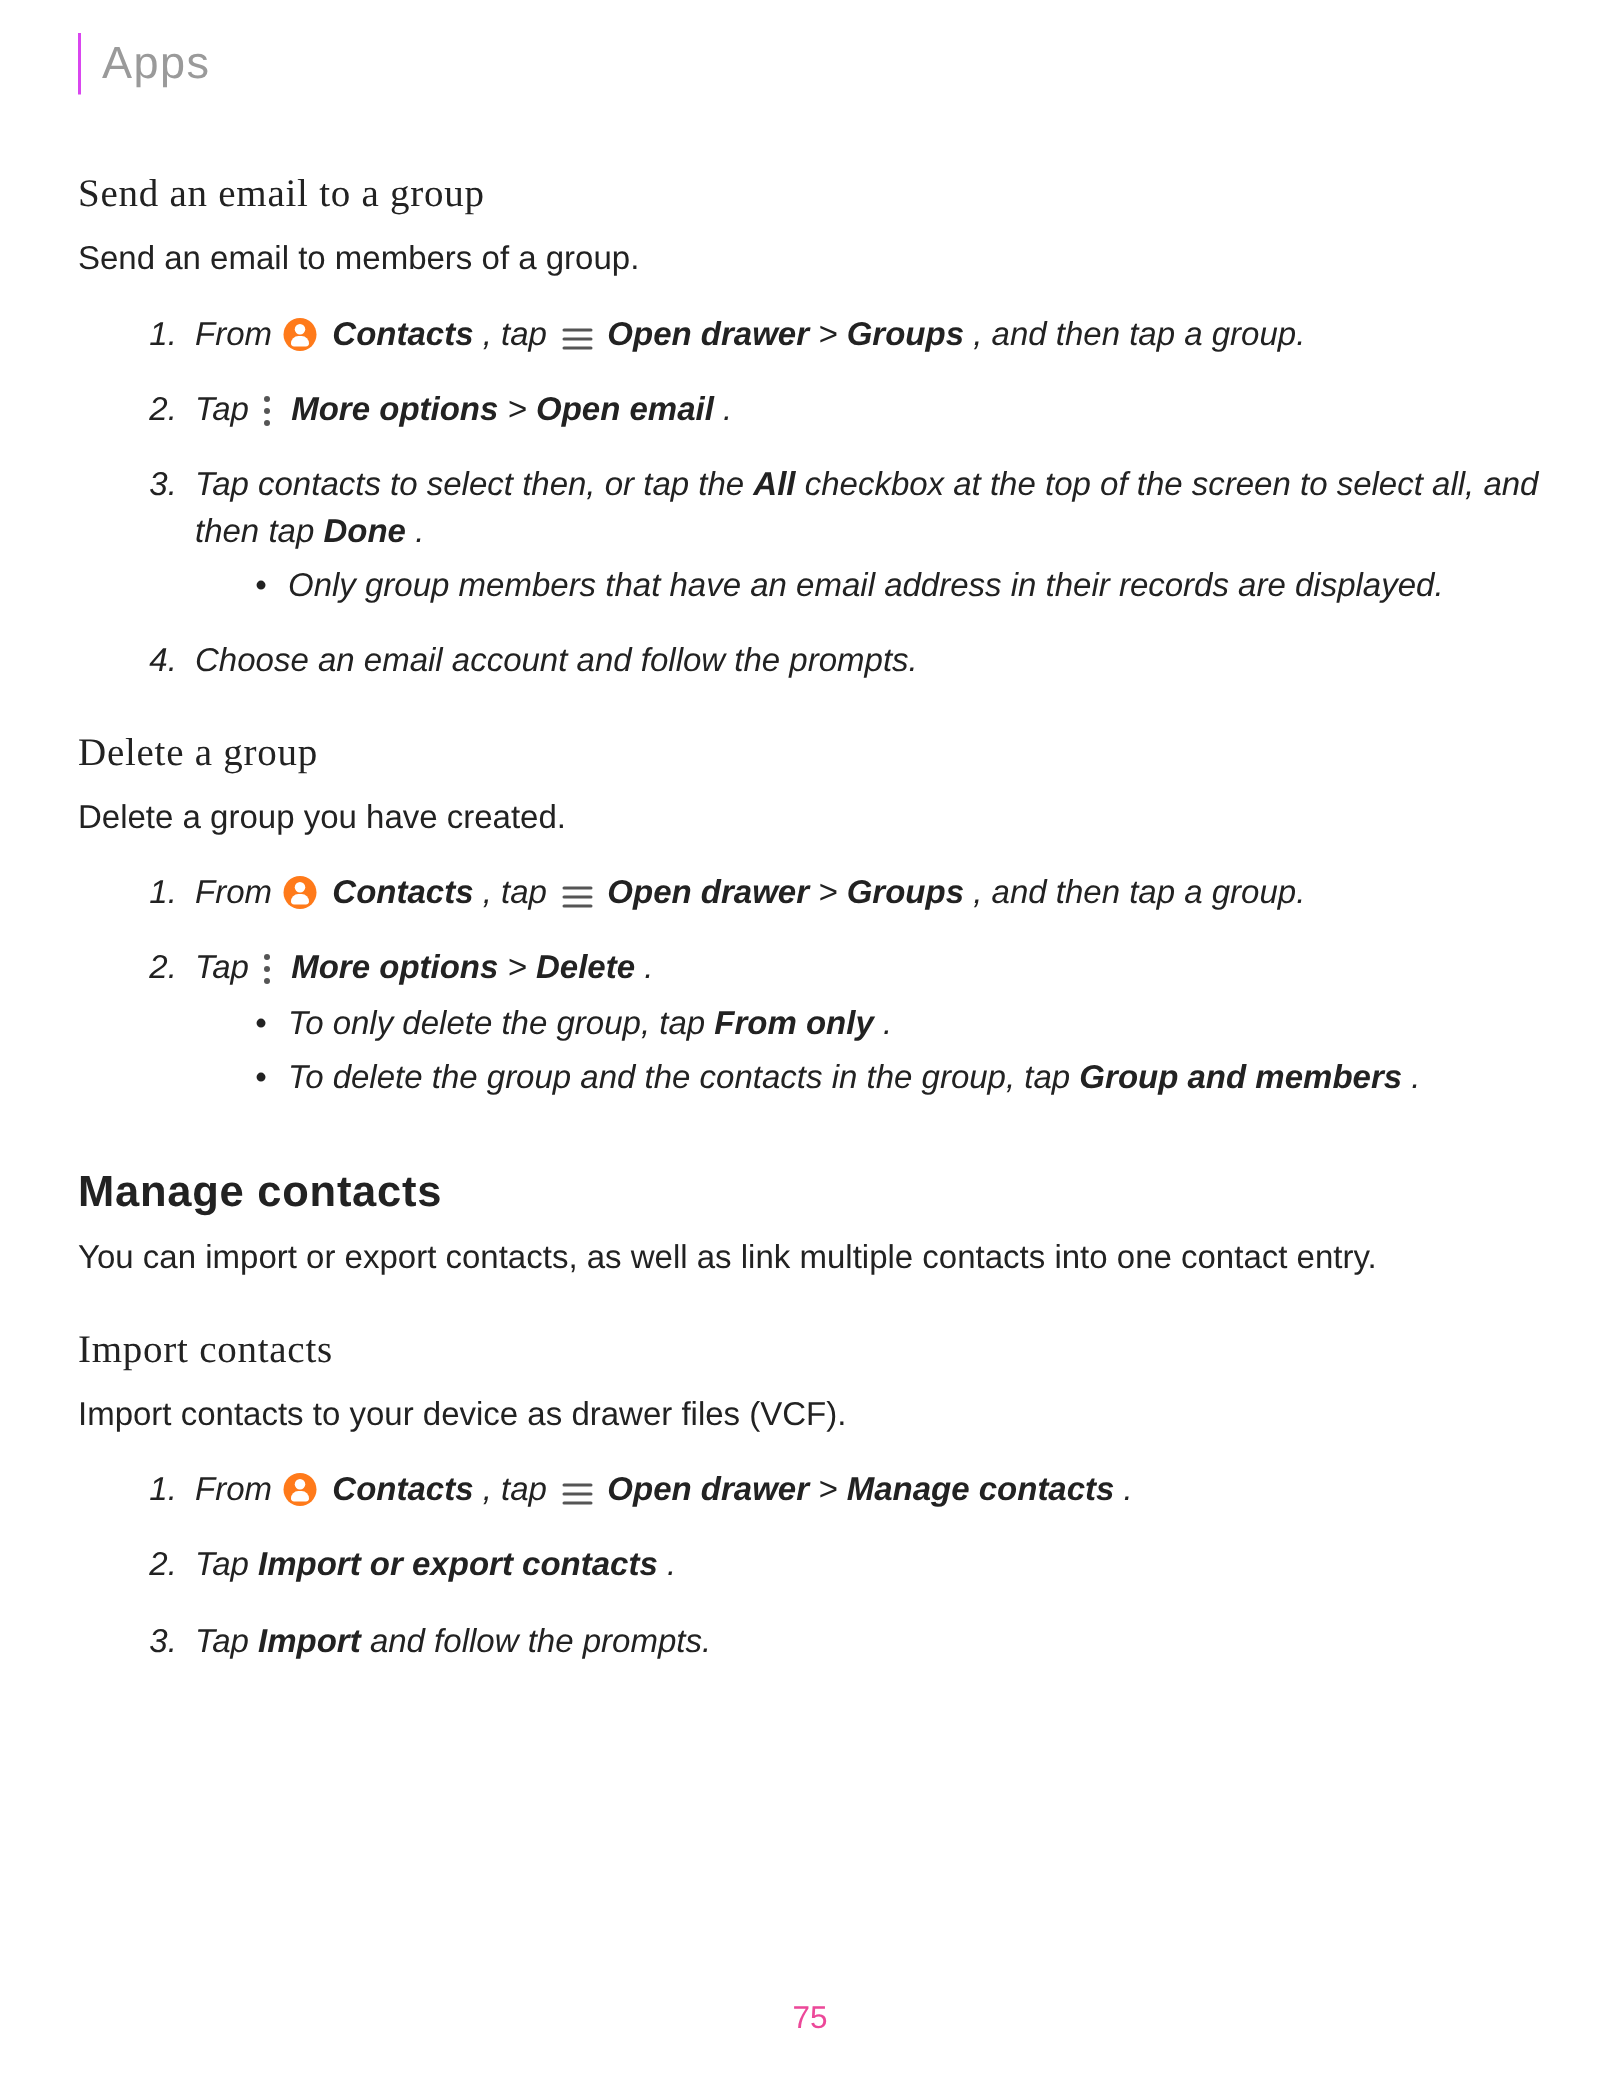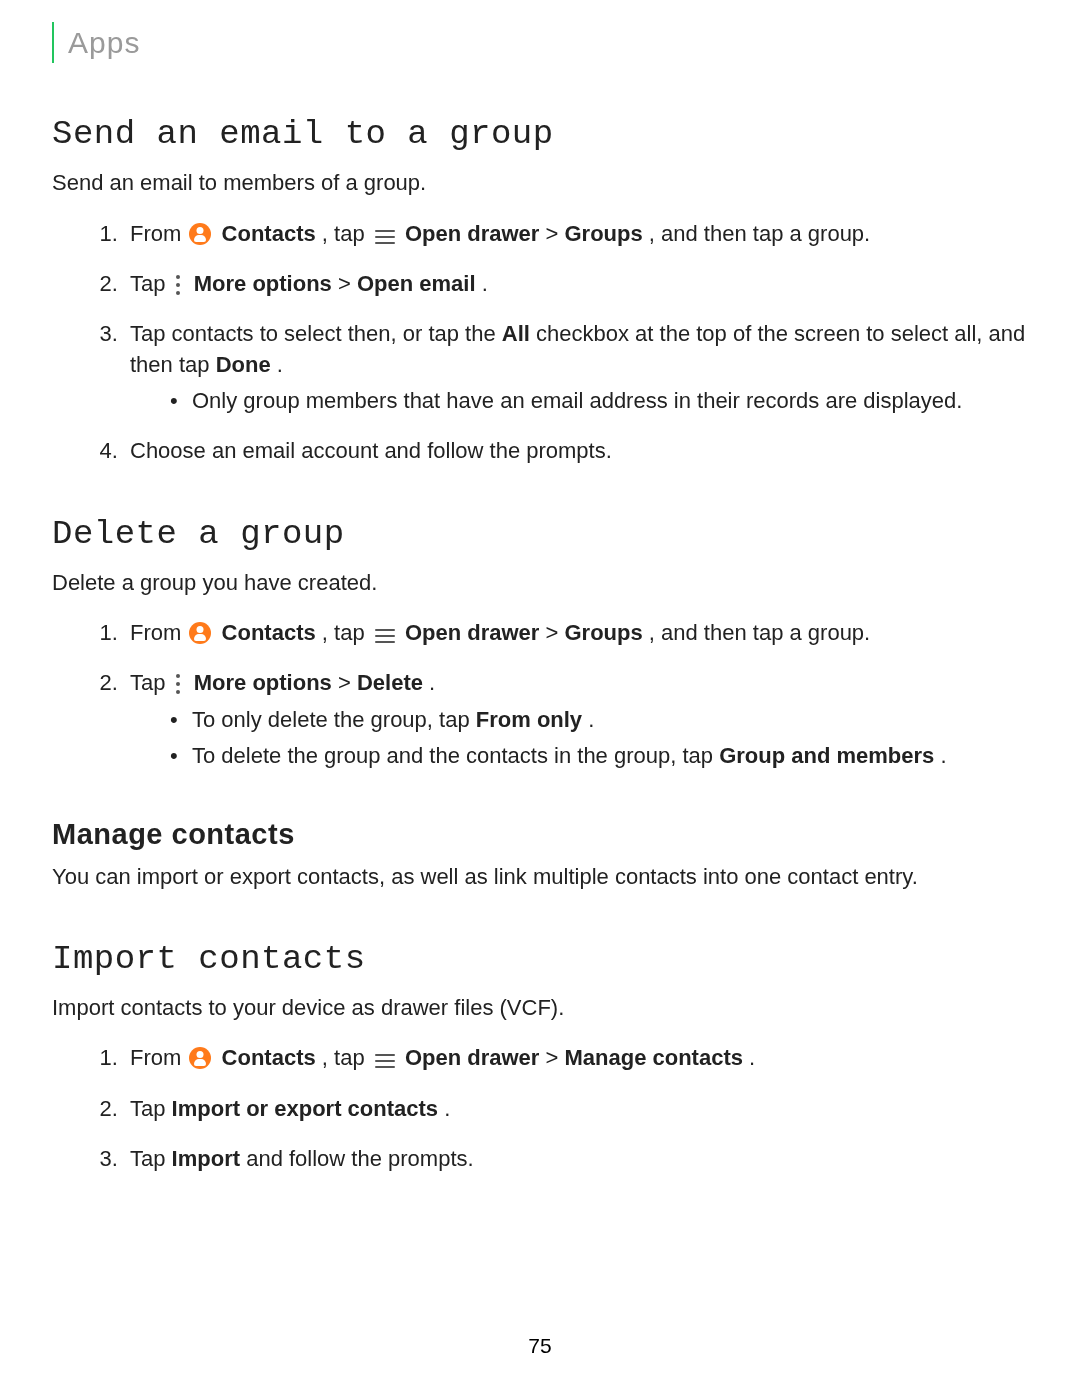--- a/index.html
+++ b/index.html
@@ -12,41 +12,41 @@
     color:#222;
     font-size:22px;
     line-height:1.38;
     position:relative;
   }
   .crumb{
     color:#9a9a9a;
     font-weight:300;
     font-size:30px;
     letter-spacing:1px;
-    border-left:2px solid #22c55e;
+    border-left:2px solid #d946ef;
     padding-left:14px;
     margin-bottom:48px;
     font-family:"Segoe UI Light","Segoe UI",Arial,sans-serif;
   }
   h3{
-    font-size:34px;
+    font-size:26px;
     font-weight:400;
     letter-spacing:0.5px;
-    margin:44px 0 10px 0;
-    font-family:Liberation Mono, monospace;
+    margin:28px 0 10px 0;
+    font-family:Liberation Serif, serif;
   }
   h2{
     font-size:29px;
     font-weight:700;
     letter-spacing:0.5px;
     margin:42px 0 8px 0;
   }
   p.body{margin:6px 0 14px 0;}
   ol{margin:6px 0 22px 0;padding-left:72px;}
-  ol>li{padding-left:6px;margin:20px 0;}
+  ol>li{padding-left:6px;margin:20px 0;font-style:italic;}
   ul{list-style:none;margin:6px 0 6px 0;padding-left:40px;}
   ul>li{position:relative;padding-left:22px;margin:6px 0;}
   ul>li::before{content:"•";position:absolute;left:0;top:0;}
   b{font-weight:700;}
   .icon{display:inline-block;vertical-align:-4px;}
   .contacts-ic{
     width:22px;height:22px;border-radius:50%;
     background:#ff7a1a;position:relative;margin:0 4px 0 2px;
   }
   .contacts-ic::before{
@@ -67,21 +67,21 @@
   .more-ic{width:8px;height:20px;position:relative;margin:0 6px 0 2px;}
   .more-ic::before,.more-ic::after,.more-ic span{
     content:"";position:absolute;left:50%;width:4px;height:4px;background:#555;border-radius:50%;
     transform:translateX(-50%);
   }
   .more-ic::before{top:0;}
   .more-ic span{top:8px;display:block;}
   .more-ic::after{bottom:0;}
   .pnum{
     position:absolute;bottom:36px;left:0;right:0;text-align:center;
-    font-size:21px;color:#000000;
+    font-size:21px;color:#ec4899;
   }
 </style>
 </head>
 <body>
 
 <div class="crumb">Apps</div>
 
 <h3>Send an email to a group</h3>
 <p class="body">Send an email to members of a group.</p>
 <ol>

